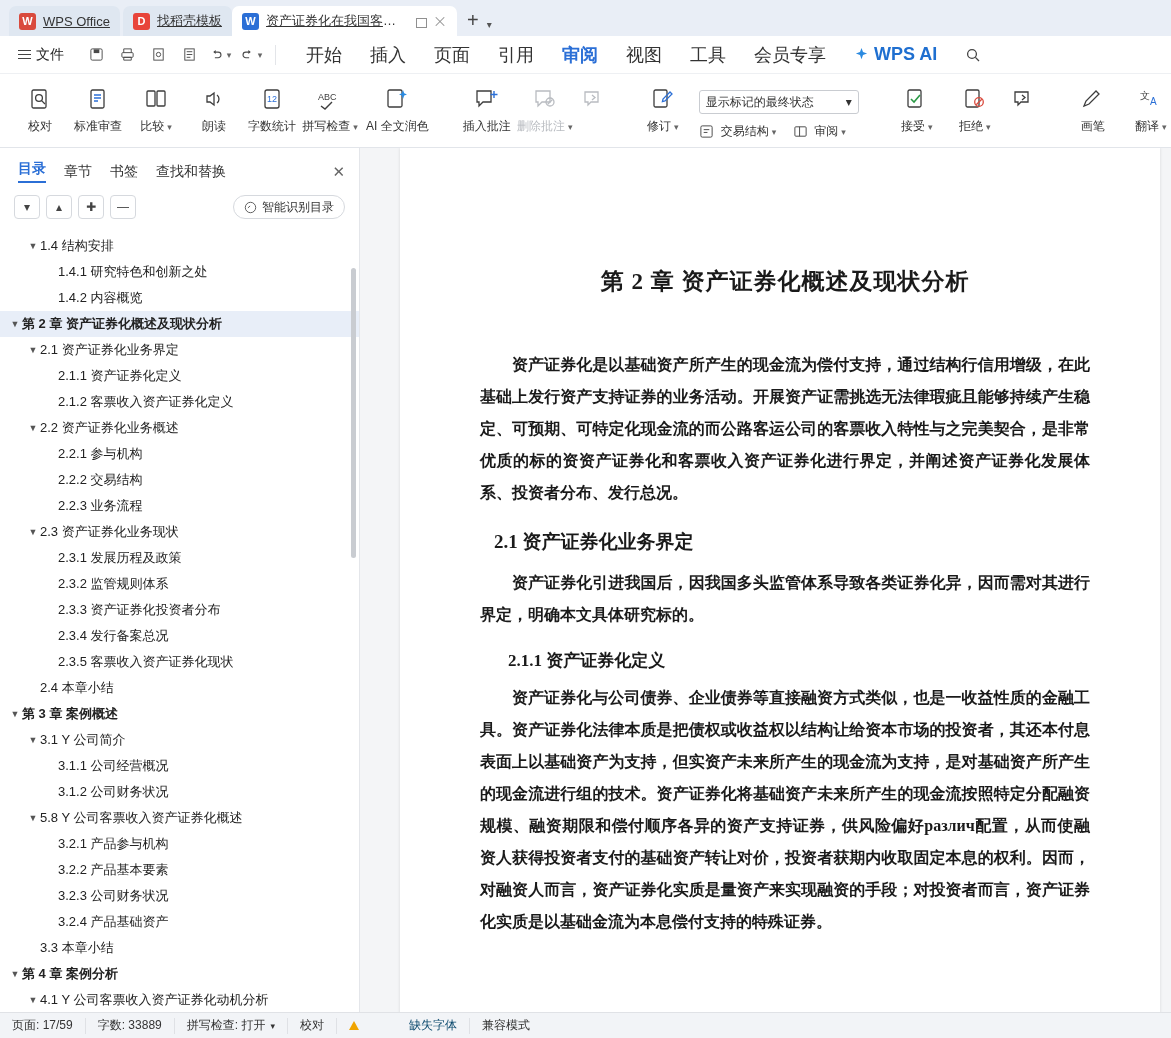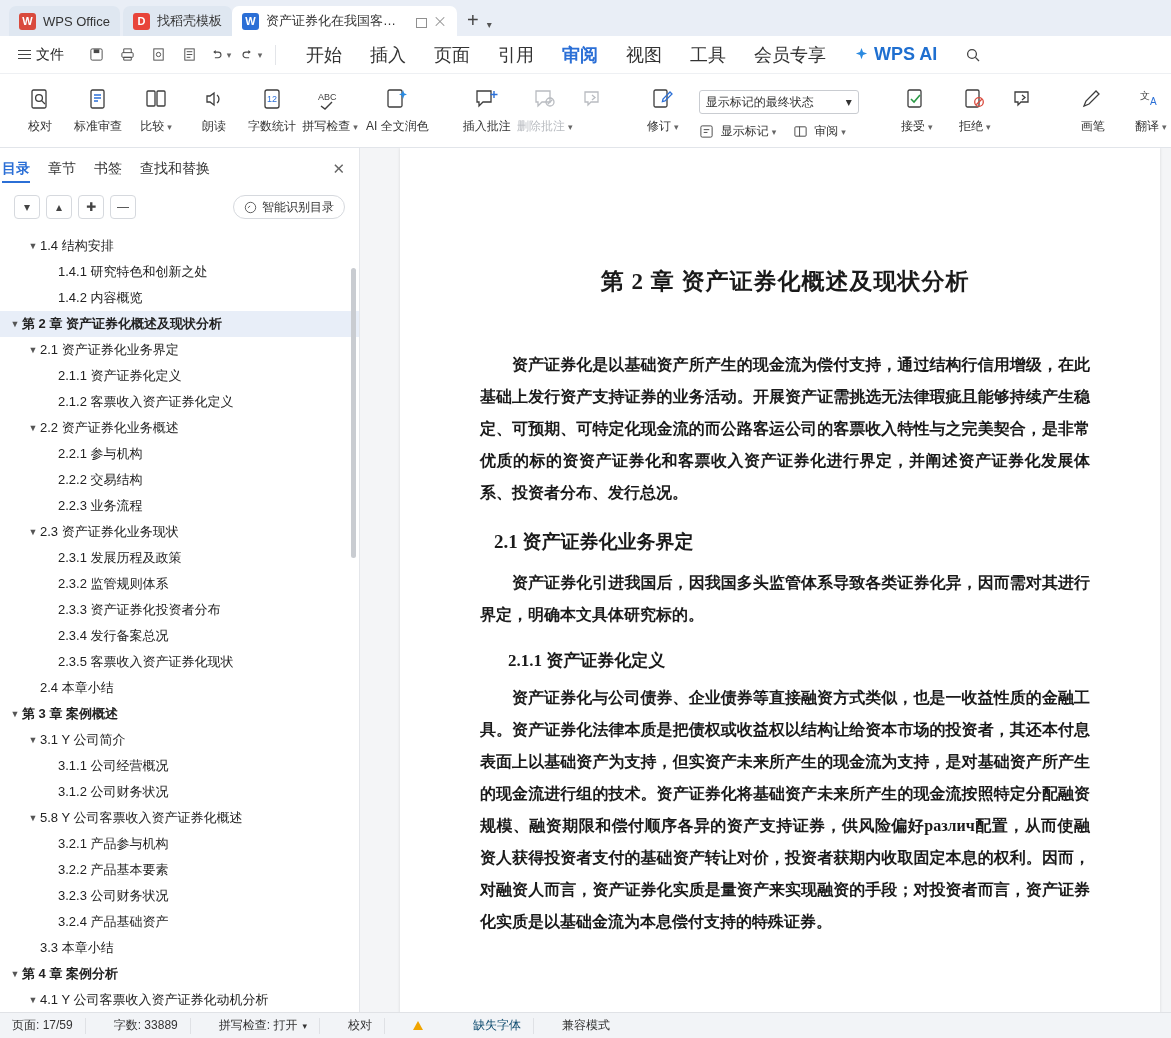--- a/index.html
+++ b/index.html
@@ -30,21 +30,21 @@
     border-radius:7px 7px 0 0;
     font-size:13px;
     color:#333;
     max-width:230px;
     position:relative;
     cursor:default;
   }
   .tab.active { background:#ffffff; }
   .tab.inactive { background:#dfe7f1; margin-left:3px; }
   .tab .tlabel {
-    white-space:nowrap; overflow:hidden; text-overflow:ellipsis;
+    white-space:nowrap; overflow:hidden; text-overflow:ellipsis;text-decoration:underline;
   }
   .badge {
     width:17px;height:17px;border-radius:3px;flex:0 0 17px;
     display:flex;align-items:center;justify-content:center;
     font-size:11px;color:#fff;font-weight:bold;
   }
   .badge.wps { background:#d94a3d; }
   .badge.red { background:#e8443a; }
   .badge.blue { background:#2b6fd6; }
   .tab-win-icons { display:flex; gap:6px; margin-left:8px; align-items:center; }
@@ -96,21 +96,21 @@
     padding:0 6px;font-size:12px;color:#333;background:#fff;
   }
   .dd::after{content:"▾";font-size:9px;margin-left:3px;color:#666;}
   
   .body { display:flex; height:calc(1038px - 36px - 38px - 74px - 26px); }
   
   .outline {
     width:360px; background:#ffffff; border-right:1px solid #e4e6ea;
     display:flex; flex-direction:column; position:relative;
   }
-  .opanel-head { display:flex; align-items:flex-start; gap:18px; padding:12px 14px 8px 2px; font-size:14px;}
+  .opanel-head { display:flex; align-items:center; gap:18px; padding:12px 14px 8px 18px; font-size:14px;}
   .opanel-head .oh { color:#333; }
   .opanel-head .oh.active { color:#2b6fd6; font-weight:600; border-bottom:2px solid #2b6fd6; padding-bottom:3px;}
   .opanel-head .xbtn { margin-left:auto; color:#666; font-size:15px;}
   .otools { display:flex; align-items:center; gap:6px; padding:4px 14px 8px 14px;}
   .obtn { width:26px;height:24px;border:1px solid #d6d9de;border-radius:4px;display:flex;align-items:center;justify-content:center;font-size:12px;color:#444;background:#fff;}
   .smartbtn {
     margin-left:auto; display:flex;align-items:center;gap:5px;
     border:1px solid #d6d9de;border-radius:13px;height:24px;padding:0 10px;
     font-size:12px;color:#333;background:#fff;
   }
@@ -131,21 +131,21 @@
   .graspdots{ position:absolute; left:40px; top:118px; width:12px; height:18px;
      display:grid; grid-template-columns:3px 3px; gap:4px 4px; }
   .graspdots i{ width:3px;height:3px;background:#b5b8bd;border-radius:50%; display:block;}
   h1.chap { font-size:23px; text-align:center; margin:58px 0 52px 0; font-weight:bold; letter-spacing:1px;}
   h2.sec { font-size:19px; font-weight:bold; margin:20px 0 12px 14px;}
   h3.sub { font-size:17px; font-weight:bold; margin:18px 0 10px 28px;}
   p.para { font-size:16px; line-height:2.0; margin:0 0 6px 0; text-align:justify; text-indent:2em;font-weight:bold;}
   
   .status {
     height:26px; background:#f2f4f7; border-top:1px solid #e0e2e6;
-    display:flex; align-items:center; gap:16px; font-size:12px; color:#333;
+    display:flex; align-items:center; gap:0; font-size:12px; color:#333;
     padding:0 10px;
   }
   .sitem { padding:0 12px; border-right:1px solid #dfe1e5; height:16px; display:flex; align-items:center; gap:5px;}
   .sitem:first-child{padding-left:2px;}
   .warn { color:#0c4a6e;margin-left:45px; }
   .dot-tri { width:0;height:0;border-left:5px solid transparent;border-right:5px solid transparent;border-bottom:9px solid #f0a400; position:relative;}
   svg { display:block; }
 </style>
 </head>
 <body>
@@ -364,21 +364,21 @@
         </div>
       </div>
       <div style="display:flex;gap:4px;align-items:center;">
         <div class="rrow">
           <span class="mini">
             <svg width="15" height="15" viewBox="0 0 16 16">
                 <rect x="2" y="2" width="12" height="12" rx="1.5" fill="none" stroke="#444"></rect>
                 <path d="M5 6h6M5 9h4" stroke="#444"></path>
               </svg>
           </span>
-          <span class="dd">显示标记</span>
+          <span class="dd">交易结构</span>
         </div>
         <div class="rrow">
           <span class="mini">
             <svg width="15" height="15" viewBox="0 0 16 16">
                 <rect x="2" y="3" width="12" height="10" rx="1" fill="none" stroke="#444"></rect>
                 <path d="M7 3v10" stroke="#444"></path>
               </svg>
           </span>
           <span class="dd">审阅</span>
         </div>

